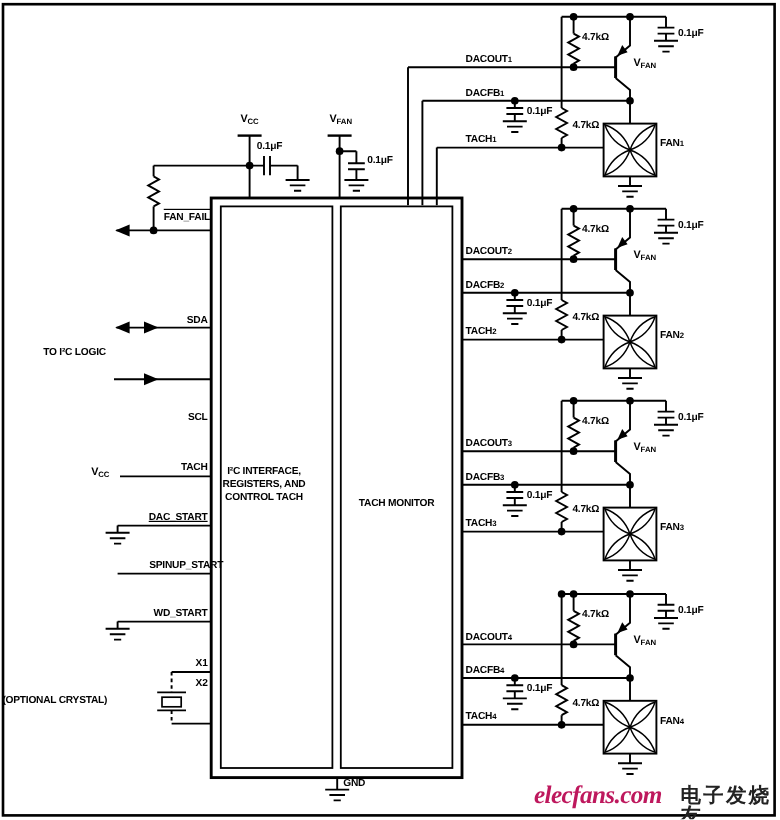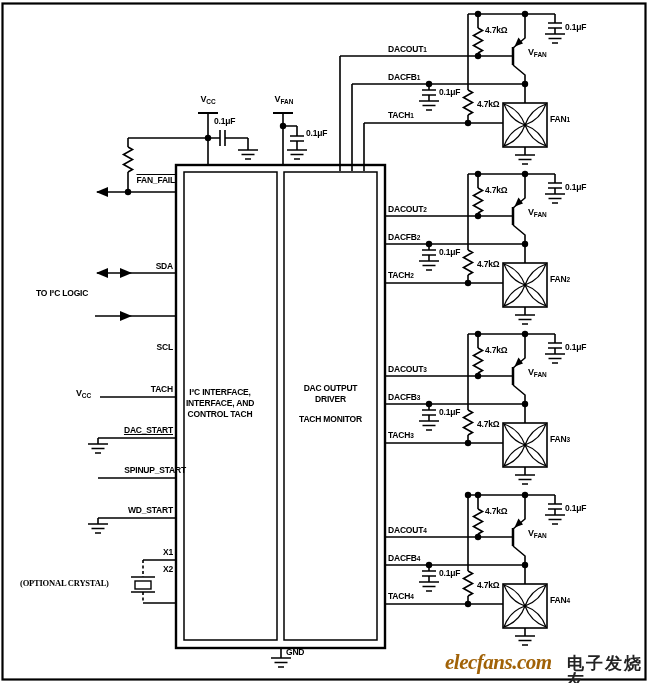--- a/index.html
+++ b/index.html
@@ -8,21 +8,21 @@
   #schem-svg{position:absolute;left:0;top:0;}
   .lbl{position:absolute;font:bold 8.5px/1.1 "Liberation Sans",sans-serif;
        letter-spacing:-0.2px;color:#000;white-space:nowrap;}
   .ovl{text-decoration:overline;}
   .num{font-size:6.5px;letter-spacing:0;}
   .sb{font-size:6.5px;vertical-align:-1.5px;letter-spacing:0;}
   .vbase{font-size:9px;}
   .boxtxt{position:absolute;font:bold 8.5px/1.3 "Liberation Sans",sans-serif;
           letter-spacing:-0.2px;color:#000;text-align:center;}
   .brand{position:absolute;font:italic bold 21px/1 "Liberation Serif",serif;
-         color:#a16207;letter-spacing:-0.5px;text-align:center;}
+         color:#be185d;letter-spacing:-0.5px;text-align:center;}
   .cn{position:absolute;font:bold 17px/1 "DejaVu Sans",sans-serif;
       color:#222;letter-spacing:2px;}
 </style>
 </head>
 <body>
 
 <div id="canvas">
 
 <svg id="schem-svg" width="650" height="683" viewBox="0 0 650 683" fill="none" stroke="#000" stroke-width="1.6">
   <defs>
@@ -179,31 +179,27 @@
 <span class="lbl" style="right:477px;top:262px;">SDA</span>
 <span class="lbl" style="right:477px;top:305px;margin-top:38px;">SCL</span>
 <span class="lbl" style="left:36px;top:289px;">TO I²C LOGIC</span>
 <span class="lbl" style="right:477px;top:385px;">TACH</span>
 <span class="lbl" style="left:76px;top:389px;"><span class="vbase">V</span><span class="sb">CC</span></span>
 <span class="lbl" style="right:477px;top:426px;text-decoration:underline;">DAC_START</span>
 <span class="lbl" style="right:464px;top:466px;">SPINUP_START</span>
 <span class="lbl" style="right:477px;top:506px;">WD_START</span>
 <span class="lbl" style="right:477px;top:548px;">X1</span>
 <span class="lbl" style="right:477px;top:565px;">X2</span>
-<span class="lbl" style="left:20px;top:579px;font-family:Liberation Serif, serif;">(OPTIONAL CRYSTAL)</span>
+<span class="lbl" style="left:2px;top:579px;">(OPTIONAL CRYSTAL)</span>
 <span class="lbl" style="left:286px;top:648px;">GND</span>
 
 <div class="boxtxt" style="left:184px;top:387px;width:72px;">
   <div>I²C INTERFACE,</div>
-  <div>INTERFACE, AND</div>
+  <div>REGISTERS, AND</div>
   <div>CONTROL TACH</div>
-</div>
-<div class="boxtxt" style="left:284px;top:383px;width:93px;">
-  <div>DAC OUTPUT</div>
-  <div>DRIVER</div>
 </div>
 <div class="boxtxt" style="left:284px;top:414px;width:93px;">
   <div>TACH MONITOR</div>
 </div>
 
 <span class="lbl" style="left:388px;top:45px;"><span>DACOUT</span><span class="num">1</span></span>
 <span class="lbl" style="left:388px;top:73px;"><span>DACFB</span><span class="num">1</span></span>
 <span class="lbl" style="left:388px;top:111px;"><span>TACH</span><span class="num">1</span></span>
 <span class="lbl" style="left:485px;top:26px;">4.7kΩ</span>
 <span class="lbl" style="left:477px;top:100px;">4.7kΩ</span>

